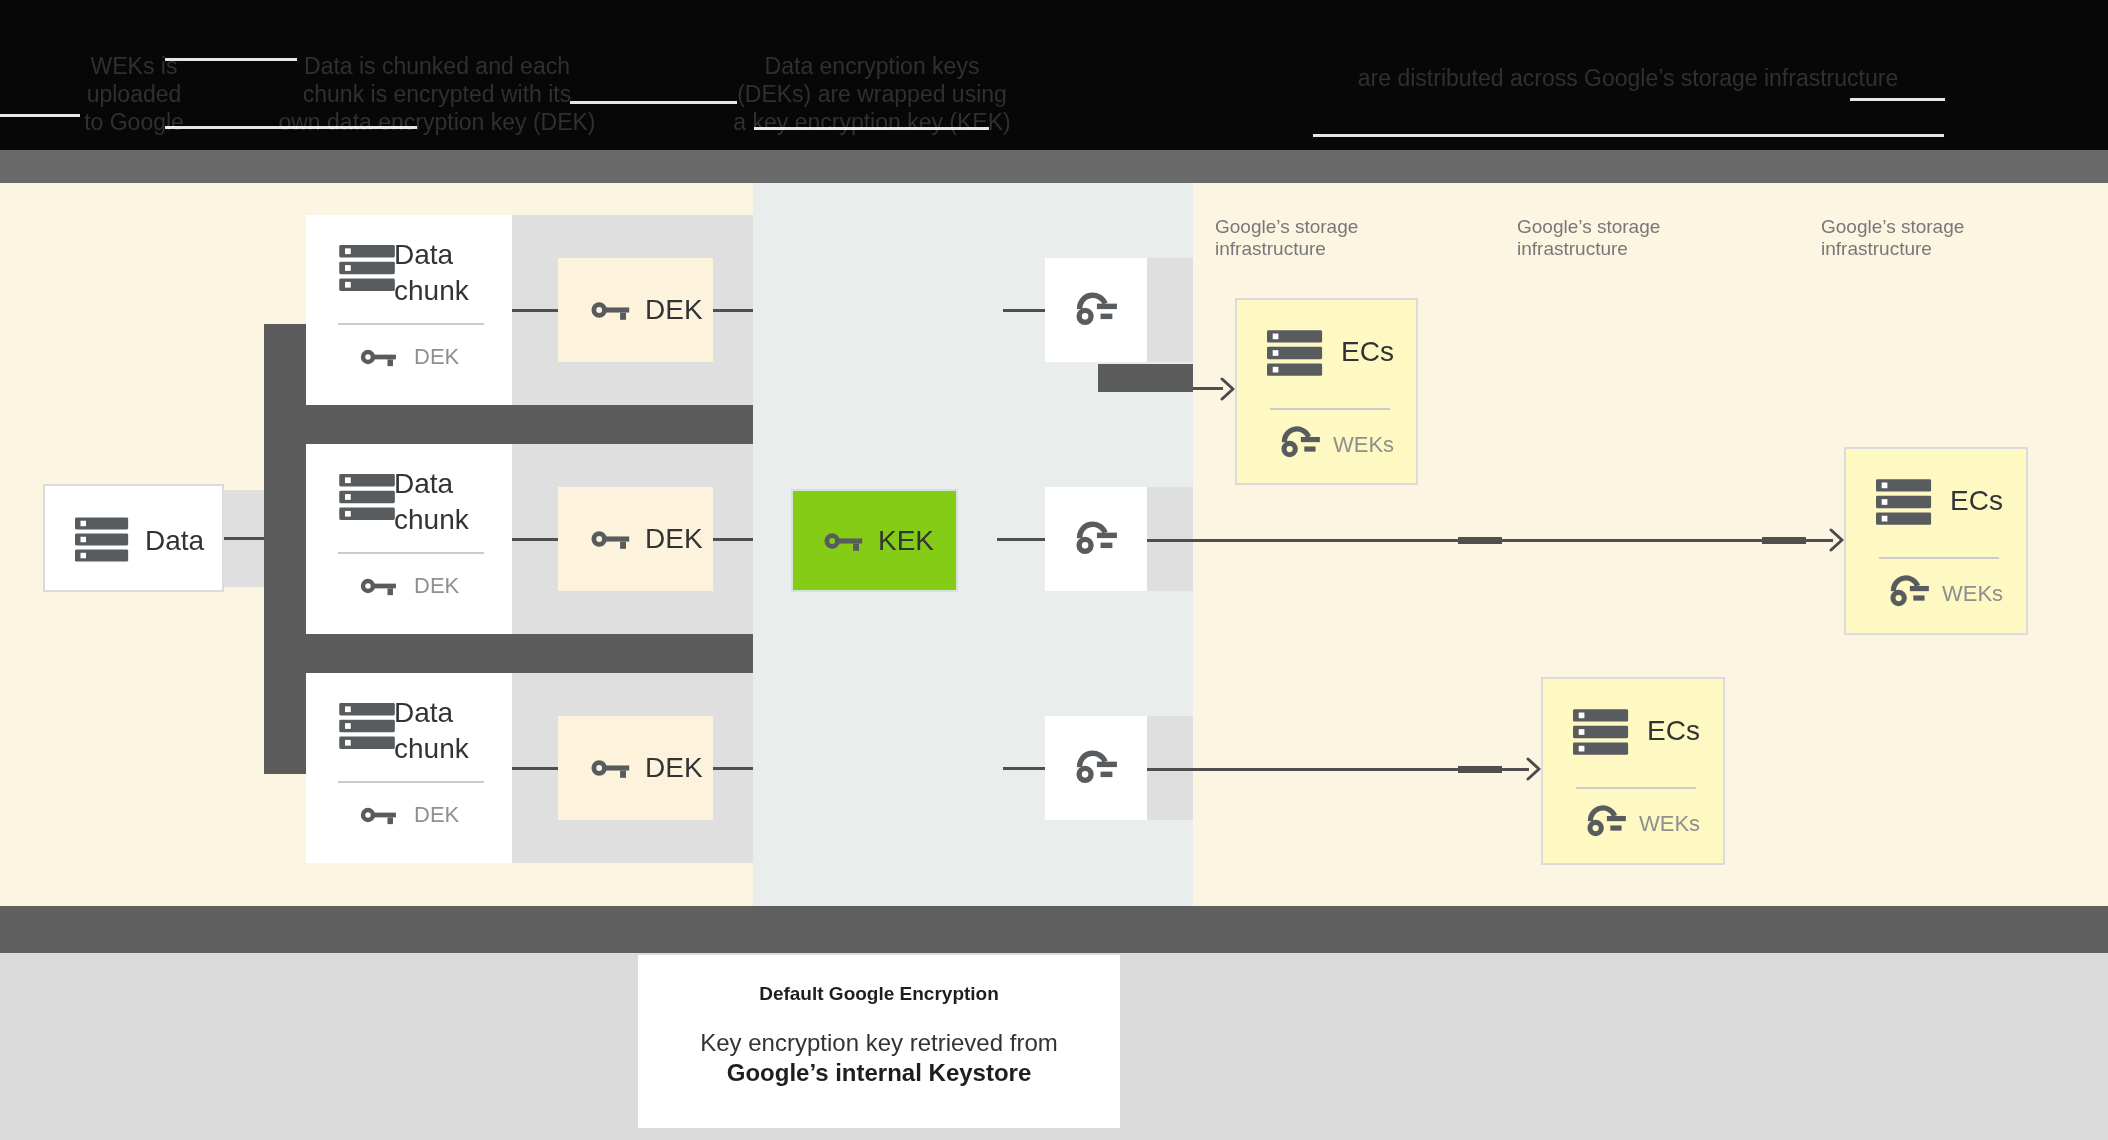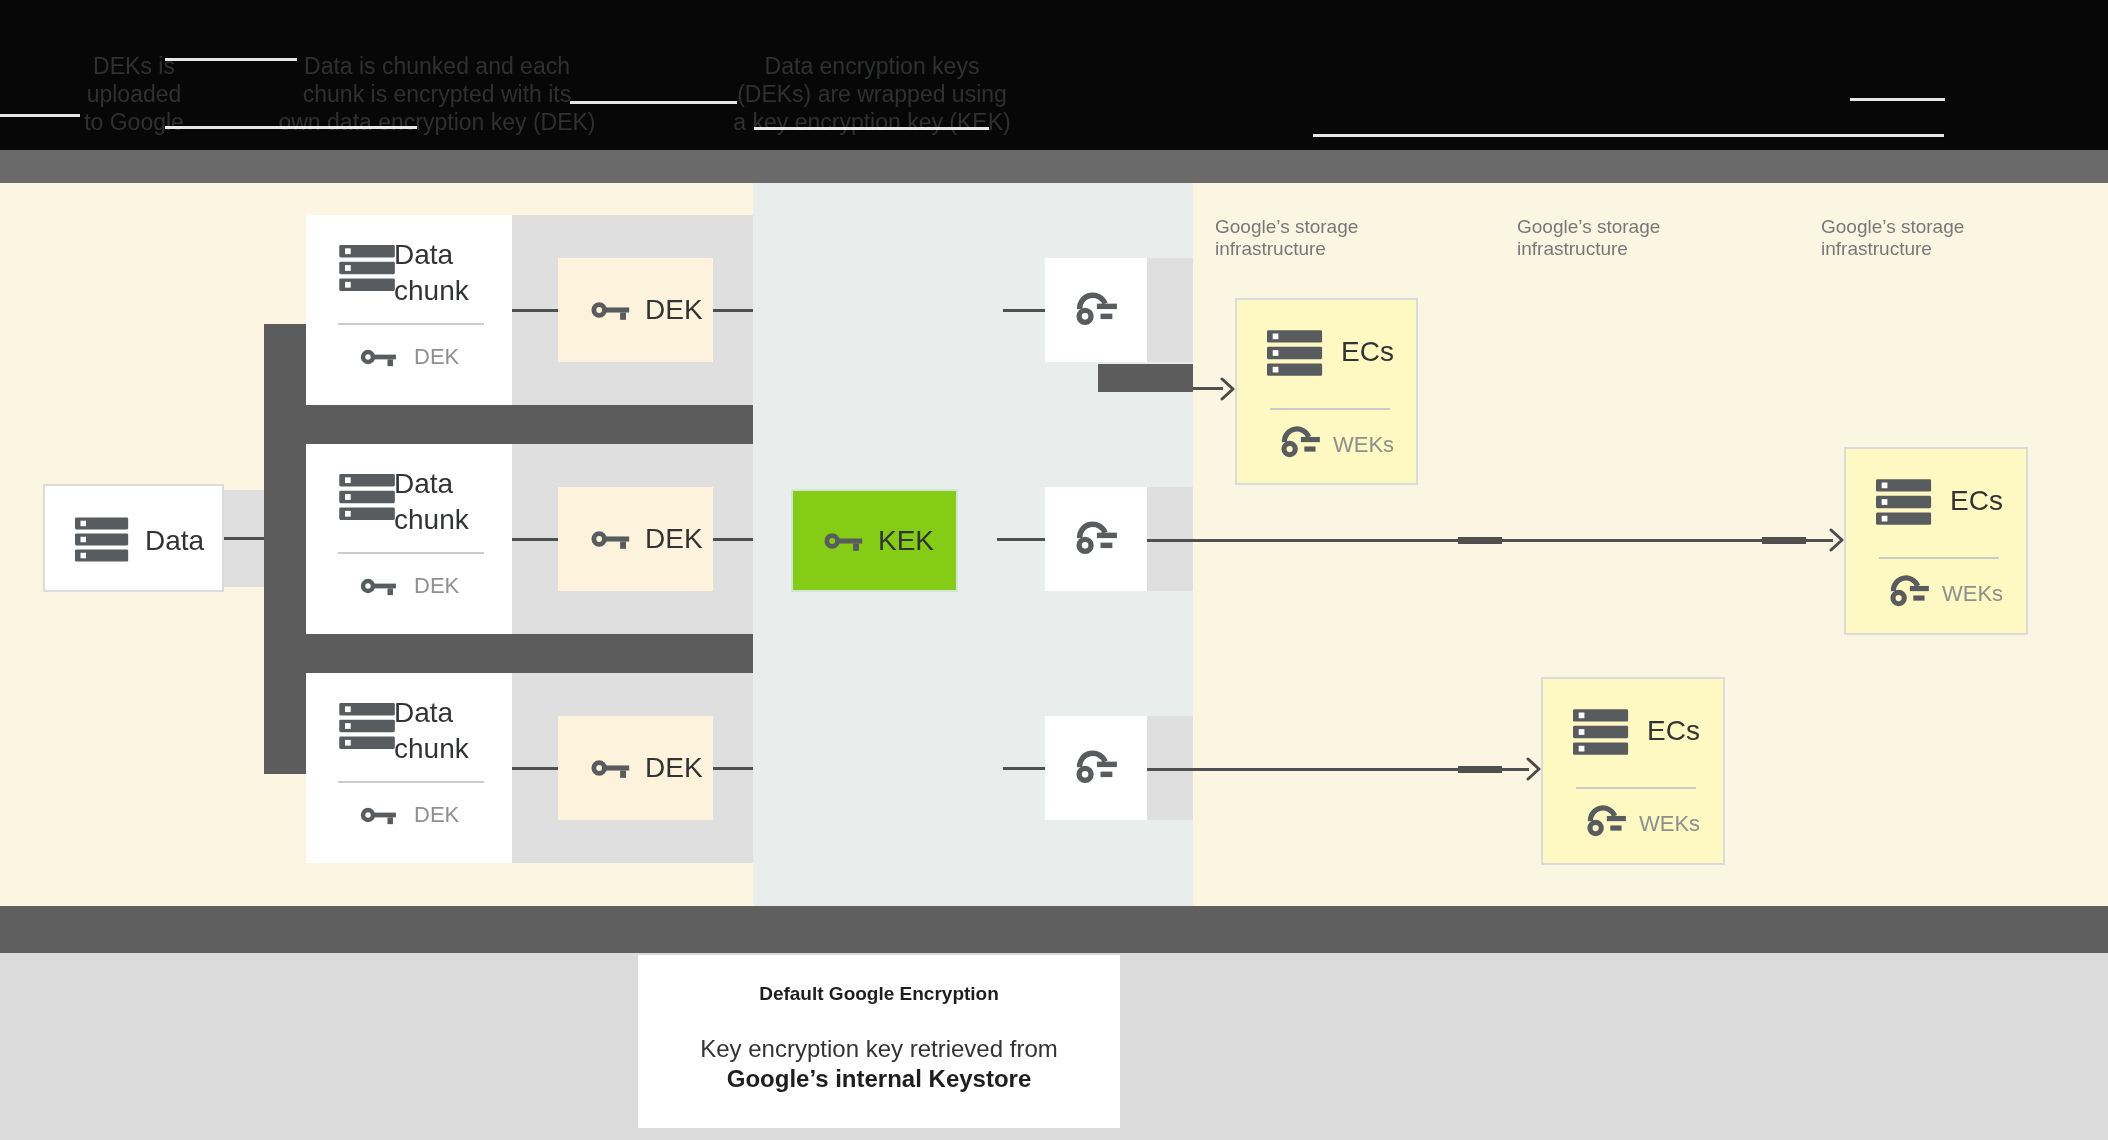--- a/index.html
+++ b/index.html
@@ -106,47 +106,48 @@
   .ec-box.e3{left:1541px;top:677px;width:184px;height:188px;}
   .ec-box .srv{position:absolute;left:30px;top:30px;width:57px;height:46px;}
   .ec-box .ttl{position:absolute;left:104px;top:34px;}
   .ec-box .divider{left:33px;width:120px;top:108px;}
   .ec-box .wic{position:absolute;left:41px;top:124px;width:44px;height:38px;}
   .ec-box .wlb{position:absolute;left:96px;top:132px;}
 
   
   #caption-box{left:638px;top:955px;width:482px;height:173px;background:#fff;text-align:center;}
   #caption-title{margin-top:28px;font-size:19px;font-weight:bold;color:#1E1E1E;}
-  #caption-line1{margin-top:30px;font-size:24px;color:#333333;}
+  #caption-line1{margin-top:24px;font-size:24px;color:#333333;}
   #caption-line2{margin-top:2px;font-size:24px;font-weight:bold;color:#1E1E1E;}
 </style>
 </head>
 <body>
 
 <div id="canvas">
 
   <div class="abs" id="header-black"></div>
   <div class="abs" id="header-notch"></div>
 
   <div class="hdr-step s1">
-    <div>DEKs is</div>
+    <div>WEKs is</div>
     <div>uploaded</div>
     <div>to Google</div>
   </div>
   <div class="hdr-step s2">
     <div>Data is chunked and each</div>
     <div>chunk is encrypted with its</div>
     <div>own data encryption key (DEK)</div>
   </div>
   <div class="hdr-step s3">
     <div>Data encryption keys</div>
     <div>(DEKs) are wrapped using</div>
     <div>a key encryption key (KEK)</div>
   </div>
   <div class="hdr-step s4">
+    <div>are distributed across Google’s storage infrastructure</div>
   </div>
 
   <div class="streak" style="left:165px;top:58px;width:132px;"></div>
   <div class="streak" style="left:0;top:114px;width:80px;"></div>
   <div class="streak" style="left:165px;top:126px;width:252px;"></div>
   <div class="streak" style="left:570px;top:101px;width:167px;"></div>
   <div class="streak" style="left:754px;top:127px;width:235px;"></div>
   <div class="streak" style="left:1850px;top:98px;width:95px;"></div>
   <div class="streak" style="left:1313px;top:134px;width:631px;"></div>
 

